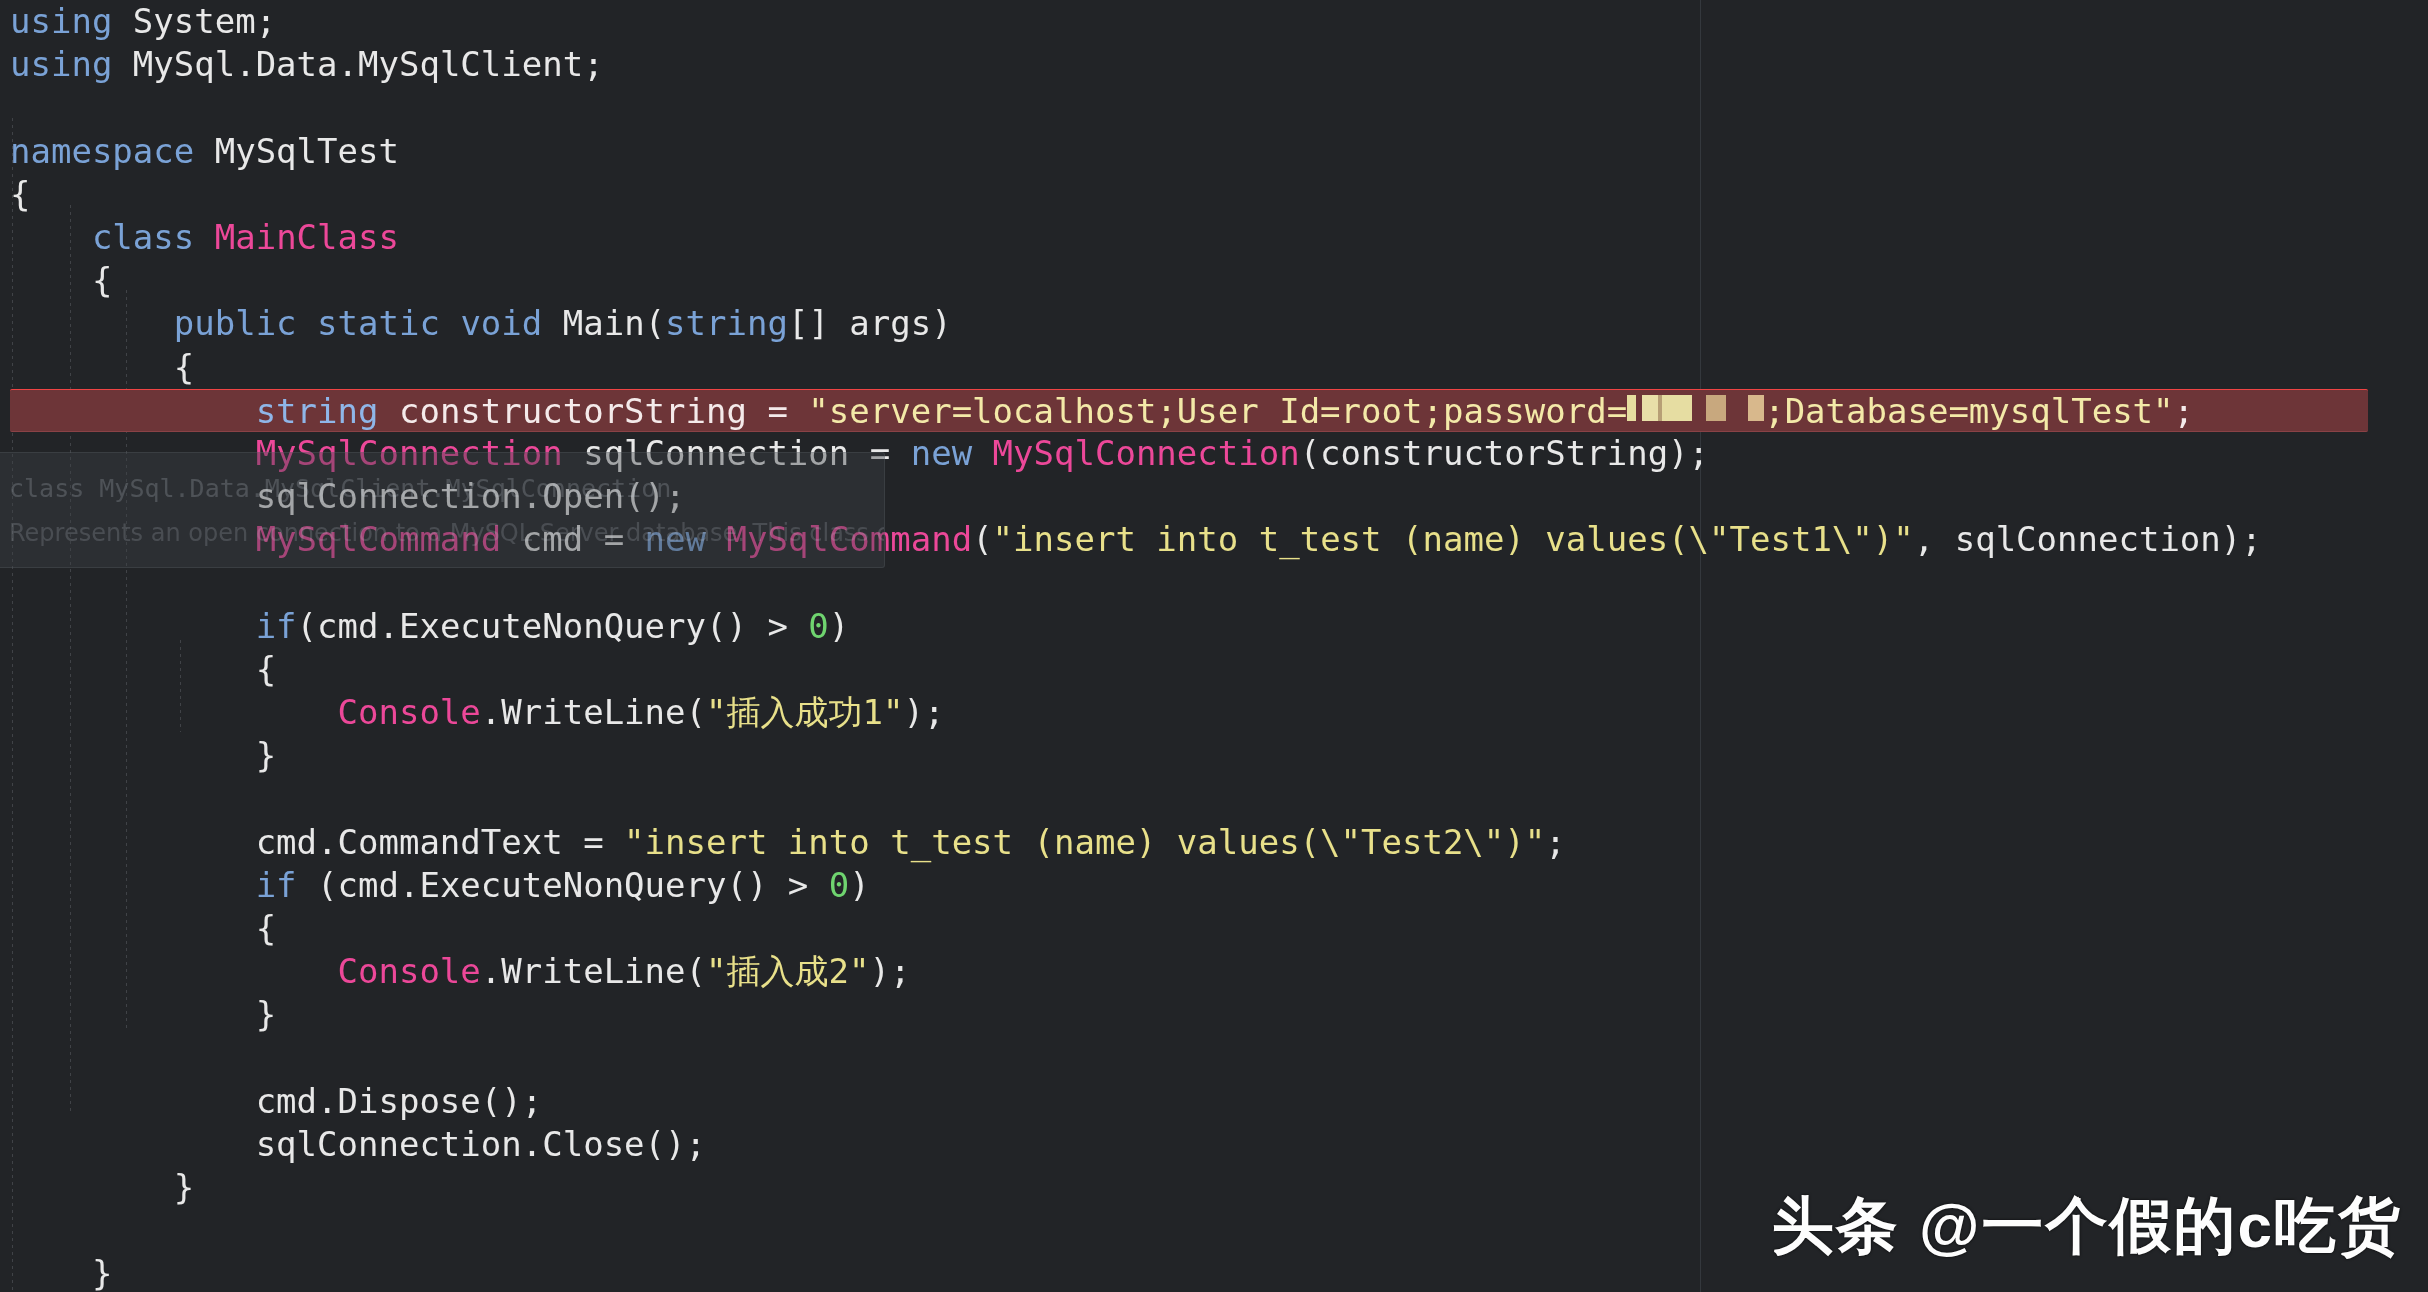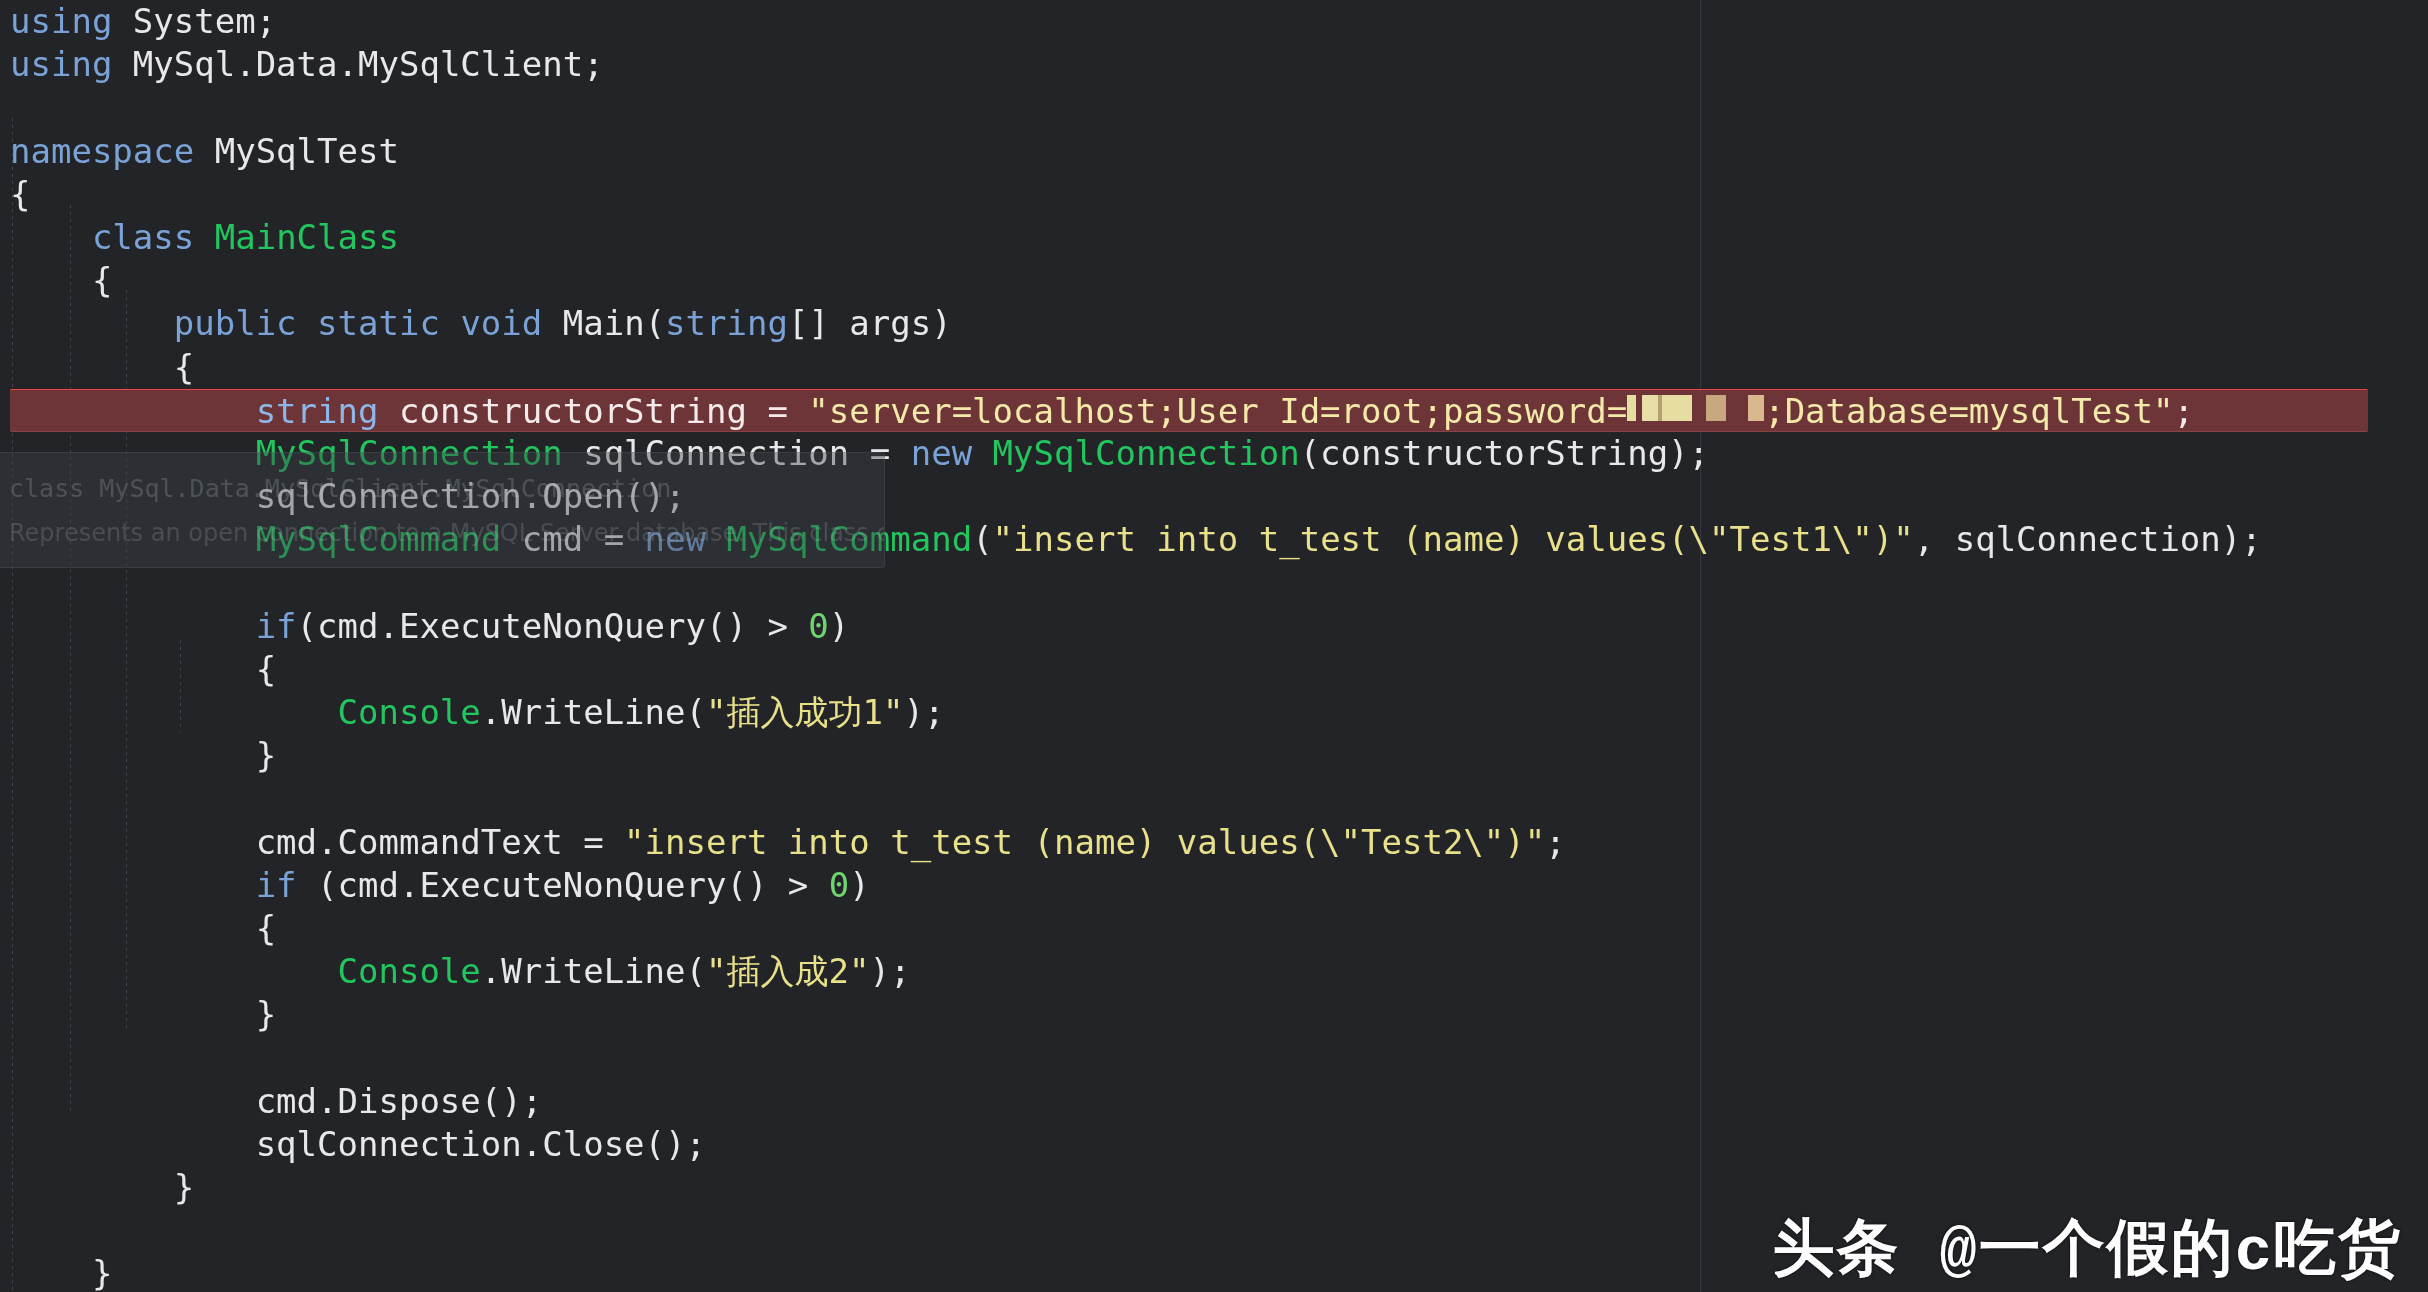--- a/index.html
+++ b/index.html
@@ -68,21 +68,21 @@
     border-top: 1px solid #ef4444;
     border-bottom: 1px solid #8a4246;
     margin-left: 10px;
     margin-right: 60px;
     padding-left: 0;
     border-radius: 2px;
   }
 
   
   .kw   { color: #7aa2d6; }   
-  .type { color: #22c55e; text-align: right; }   
+  .type { color: #ec4899; text-align: right; }   
   .id   { color: #e8e8e8; }
   .str  { color: #e8e08a; }   
   .num  { color: #6fd46f; }   
   .punc { color: #e8e8e8; }
   .hl .str  { color: #f3e9a8; }
   .hl .kw   { color: #8fb6e8; }
   .hl .id   { color: #f4eaea; }
   .hl .punc { color: #f4eaea; }
 
   
@@ -126,22 +126,22 @@
   }
   #tooltip .desc {
     font-size: 24px;
     color: rgba(200, 208, 220, 0.19);
   }
 
   
   #watermark {
     position: absolute;
     right: 26px;
-    bottom: 2px;
-    font-family: Liberation Mono, monospace;
+    bottom: 24px;
+    font-family: Liberation Sans, sans-serif;
     font-size: 62px;
     font-weight: bold;
     color: #fdfdfd;
     letter-spacing: 2px;
     text-shadow: 0 0 3px rgba(0,0,0,.8);
     white-space: nowrap;
   }
 </style>
 </head>
 <body>

